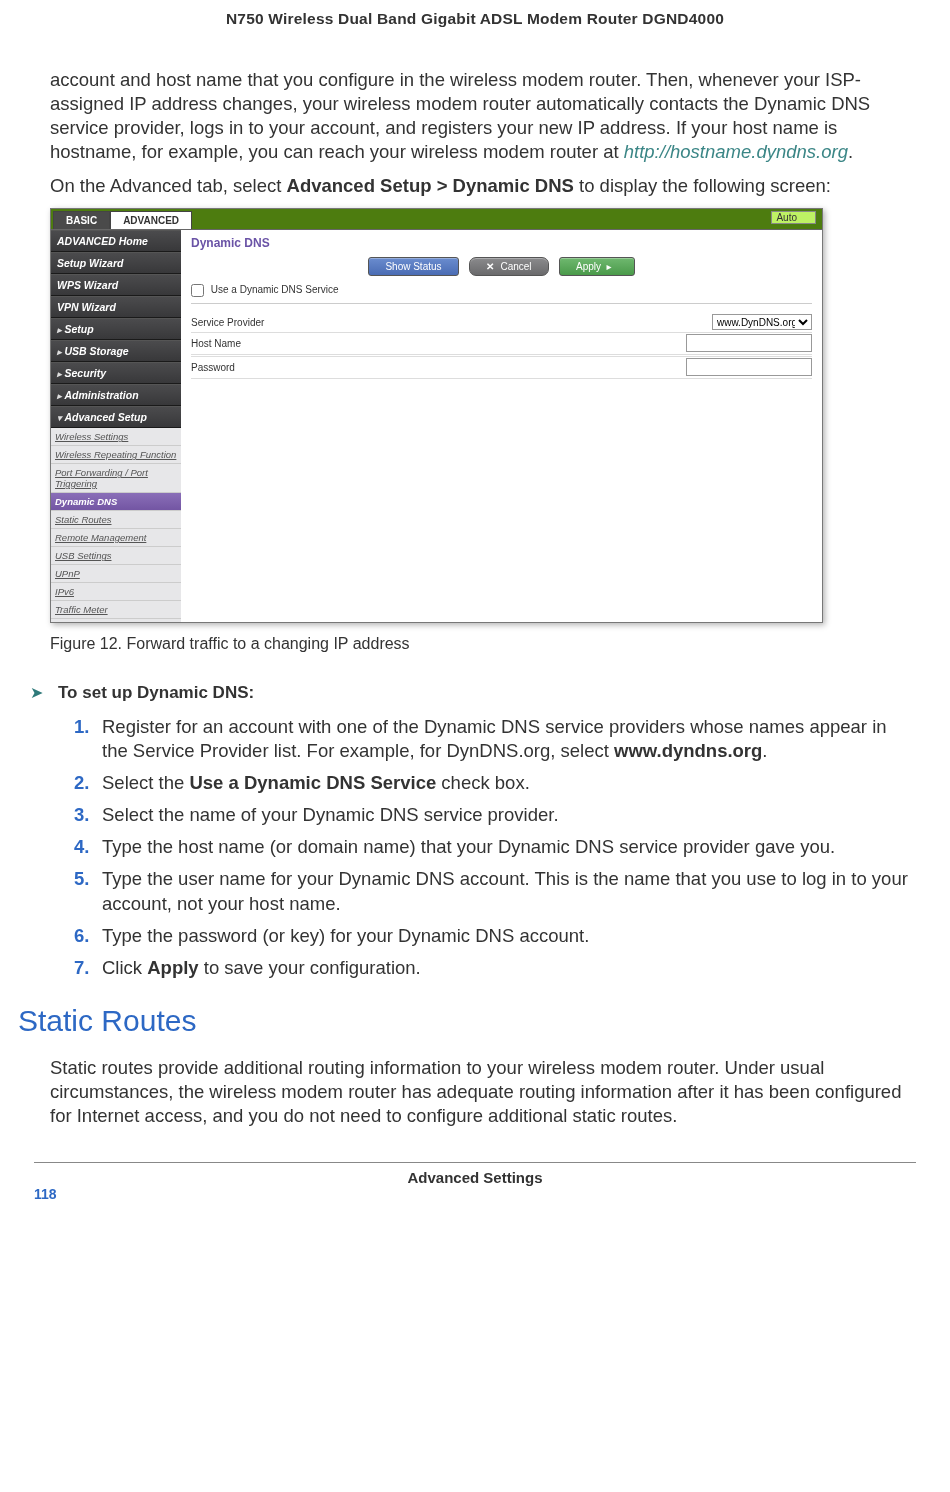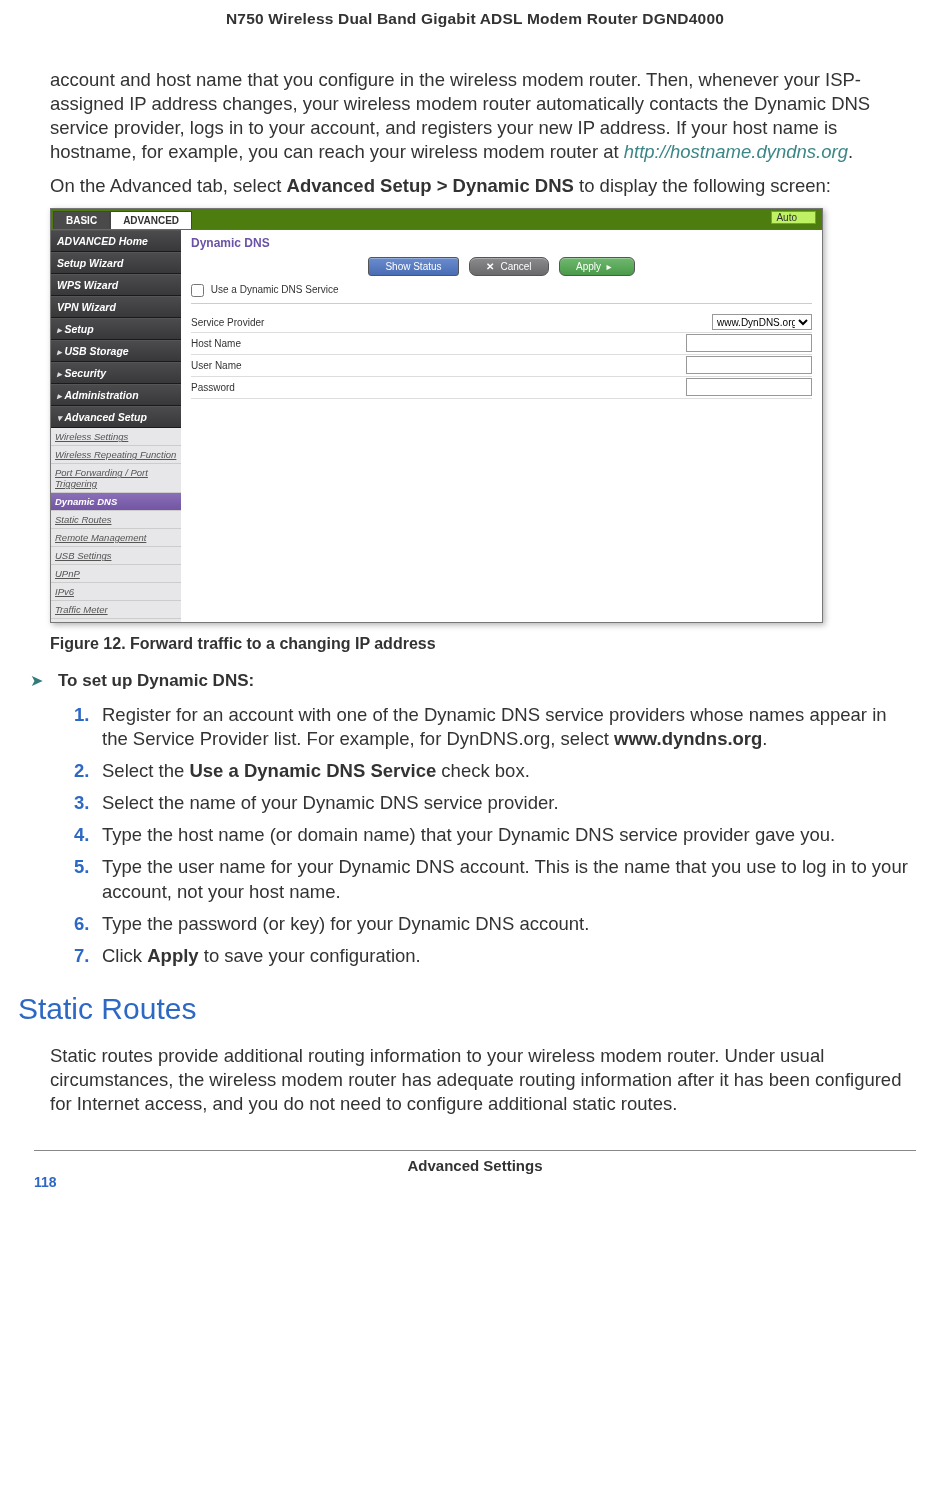--- a/index.html
+++ b/index.html
@@ -140,21 +140,21 @@
     font-size: 10px;
     color: #fff;
     padding: 3px 16px;
     border-radius: 3px;
     margin: 0 3px;
     border: 1px solid #555;
     box-shadow: inset 0 1px 0 rgba(255,255,255,0.3);
   }
   .ss-btn.blue { background: linear-gradient(#6a8cce, #4a6cb4); }
   .ss-btn.gray { background: linear-gradient(#8a8a8c, #6a6a6c); border-radius: 7px; }
-  .ss-btn.green { background: linear-gradient(#6fb86f, #4a9a4a); padding-right: 22px; border-radius: 6px; }
+  .ss-btn.green { background: linear-gradient(#6fb86f, #4a9a4a); padding-right: 22px; }
   .ss-check-row {
     font-size: 10px;
     color: #333;
     margin-bottom: 10px;
     border-bottom: 1px solid #ccc;
     padding-bottom: 6px;
   }
   .ss-form-row {
     display: flex;
     font-size: 10px;
@@ -170,23 +170,23 @@
   .ss-form-row .fld input, .ss-form-row .fld select {
     font-size: 10px;
     border: 1px solid #999;
     height: 14px;
     width: 120px;
     background: #fff;
   }
   .ss-form-row .fld select { width: 100px; height: 16px;}
   .ss-divider { border-bottom: 1px solid #ddd; margin: 1px 0;}
   .fig-caption {
-    font-weight: bold;
+    font-weight: normal;
     font-size: 16px;
-    margin: 0 0 18px 0;
+    margin: 0 0 30px 0;
   }
   .proc-head {
     font-weight: bold;
     font-size: 17px;
     margin: 0 0 12px 8px;
     position: relative;
     padding-left: 0;
   }
   .proc-row {
     margin-left: -20px;
@@ -307,24 +307,20 @@
           <div class="ss-form-row">
             <div class="lbl">Service Provider</div>
             <div class="fld"><select><option>www.DynDNS.org</option></select></div>
           </div>
           <div class="ss-divider"></div>
           <div class="ss-form-row">
             <div class="lbl">Host Name</div>
             <div class="fld"><input type="text" style=""></div>
           </div>
           <div class="ss-divider"></div>
-          <div class="ss-form-row">
-            <div class="lbl">User Name</div>
-            <div class="fld"><input type="text" style=""></div>
-          </div>
           <div class="ss-divider"></div>
           <div class="ss-form-row">
             <div class="lbl">Password</div>
             <div class="fld"><input type="text" style=""></div>
           </div>
           <div class="ss-divider"></div>
         </div>
       </div>
     </div>
 

